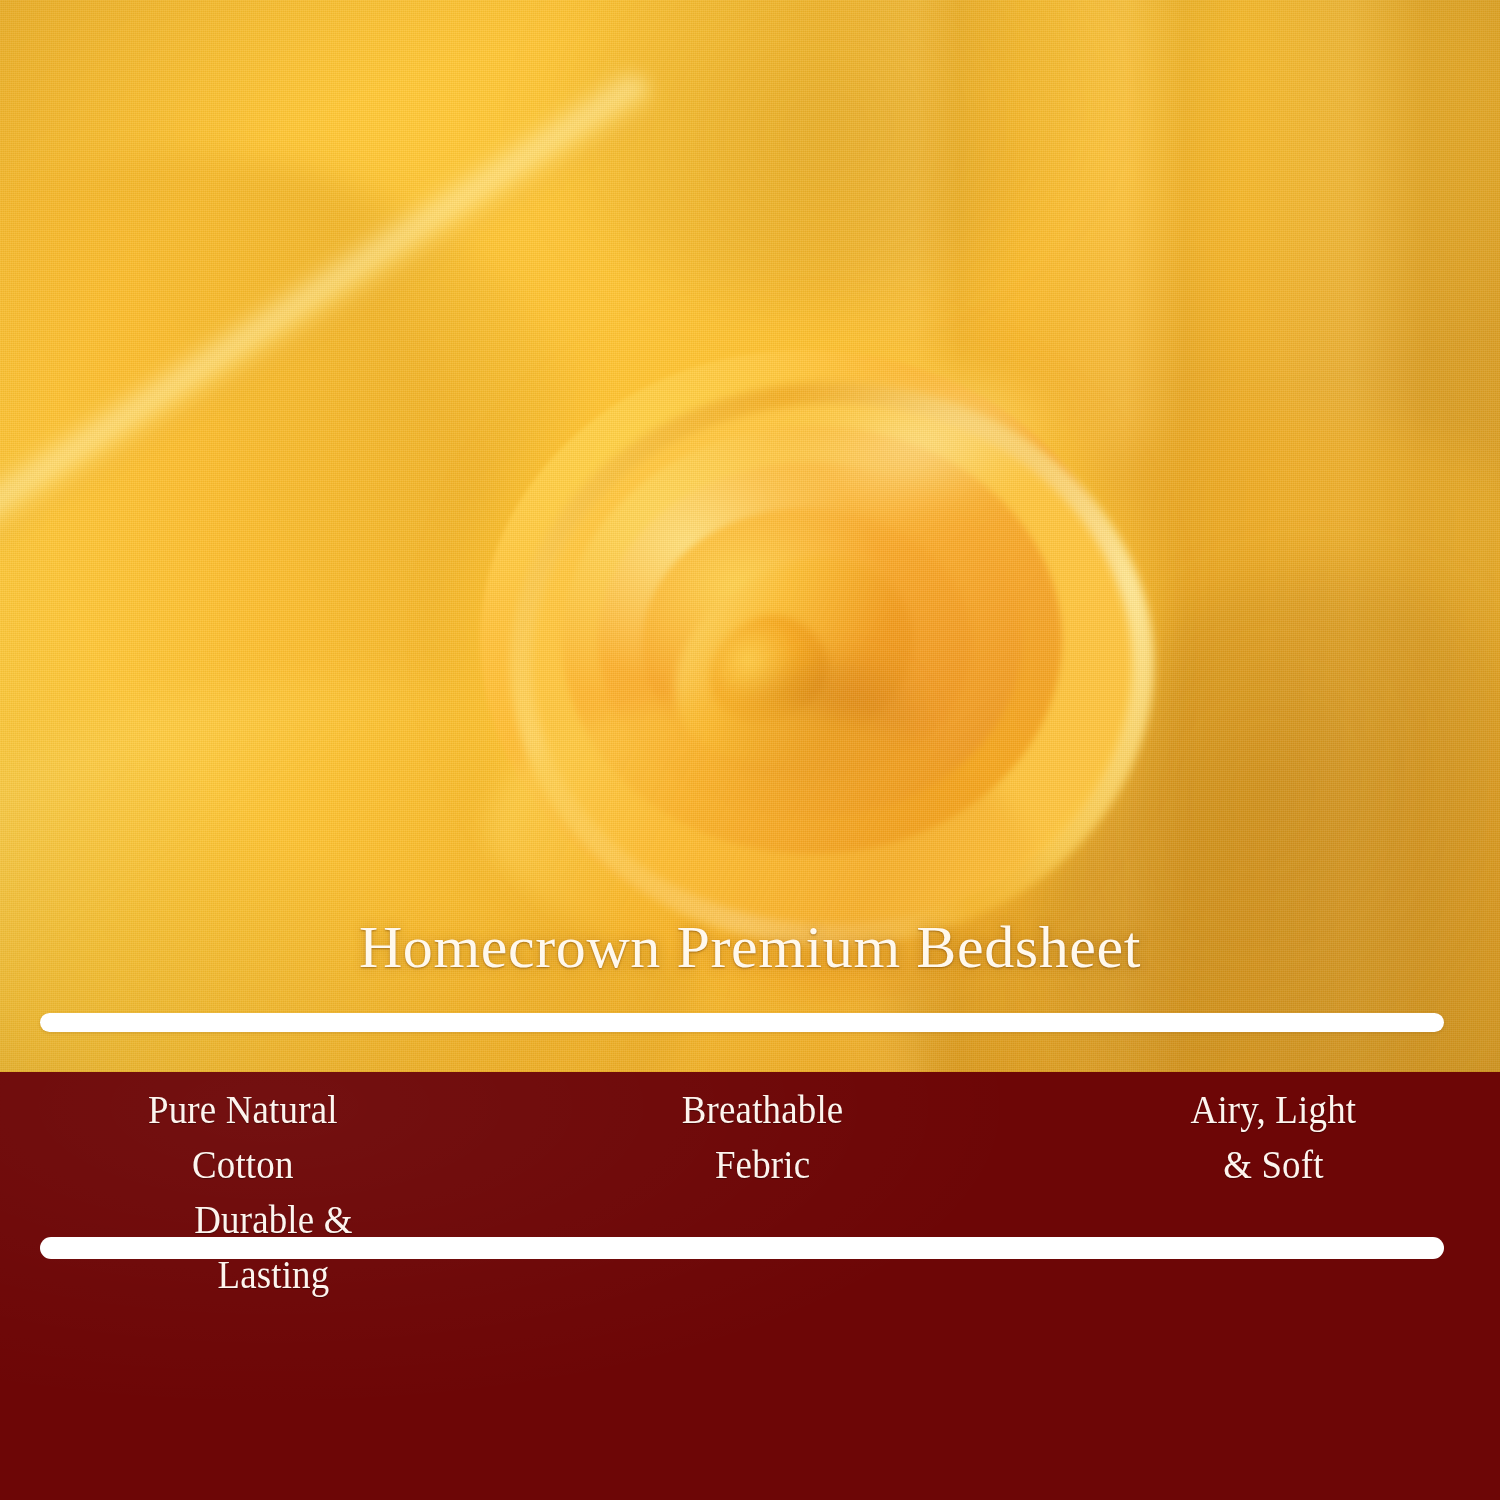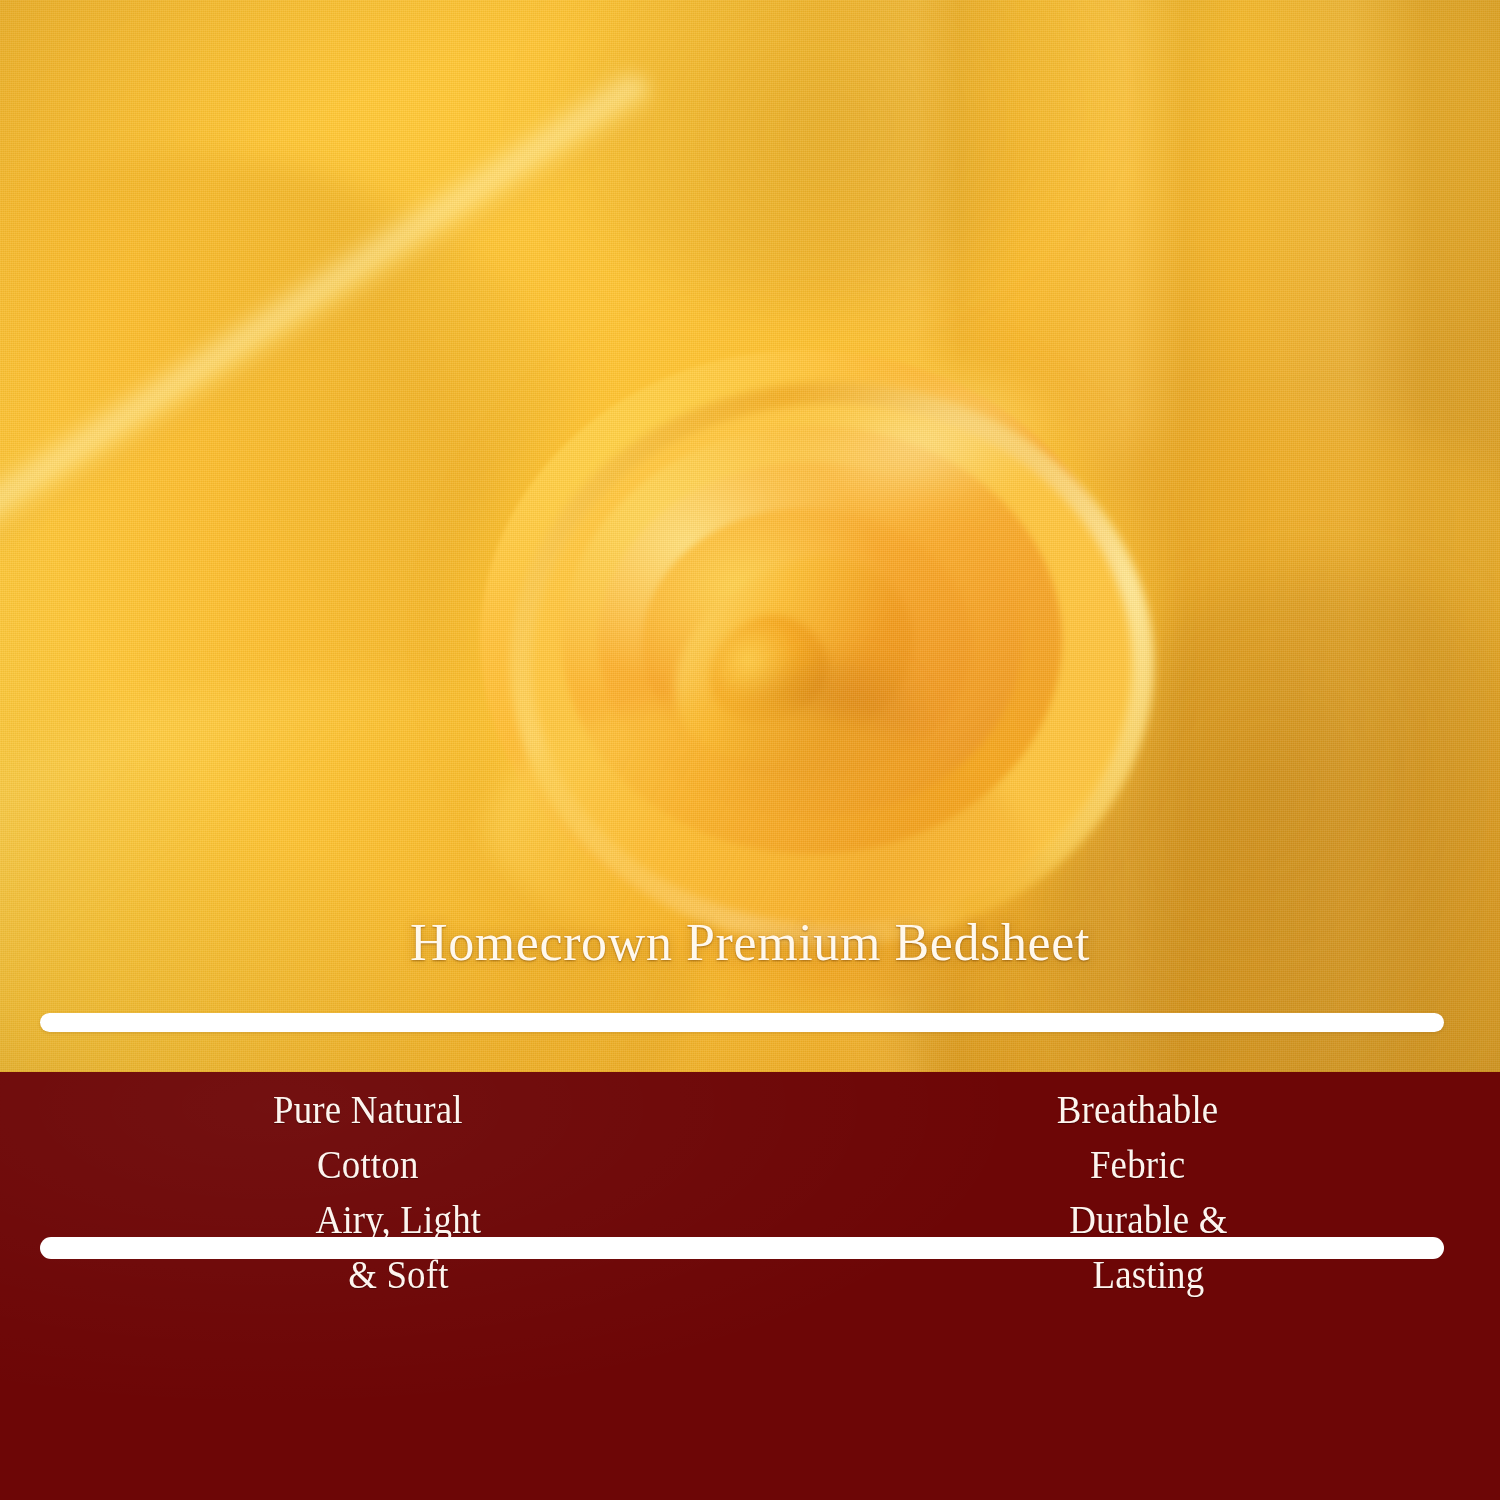--- a/index.html
+++ b/index.html
@@ -302,21 +302,21 @@
   
   .title {
     position: absolute;
     left: 0;
     top: 916px;
     width: 1500px;
     text-align: center;
     z-index: 30;
     color: #FFF8EC;
     font-family: "Liberation Serif", "DejaVu Serif", serif;
-    font-size: 52px;
+    font-size: 60px;
     font-weight: 400;
     letter-spacing: 0.6px;
     line-height: 1.05;
     white-space: nowrap;
     text-shadow:
       0 1px 2px rgba(110,60,0,0.55),
       0 0 12px rgba(140,78,0,0.30);
   }
 
   
@@ -358,21 +358,21 @@
         rgba(255,255,255,0.045) 0%, rgba(255,255,255,0.00) 60%);
     pointer-events: none;
   }
 
   
   .row {
     position: absolute;
     left: 0;
     width: 1500px;
     display: grid;
-    grid-template-columns: repeat(2, 1fr);
+    grid-template-columns: repeat(3, 1fr);
     z-index: 25;
     color: #FDF4EE;
     text-align: center;
   }
   .row-head {
     top: 1082px;
     font-size: 41px;
     line-height: 1.34;
   }
   .row-body {

